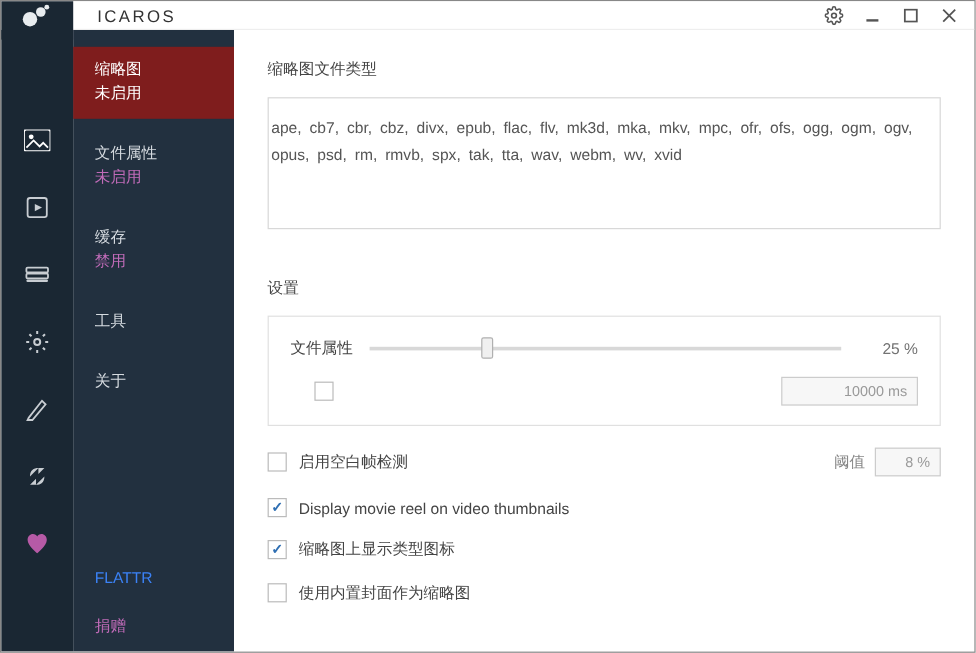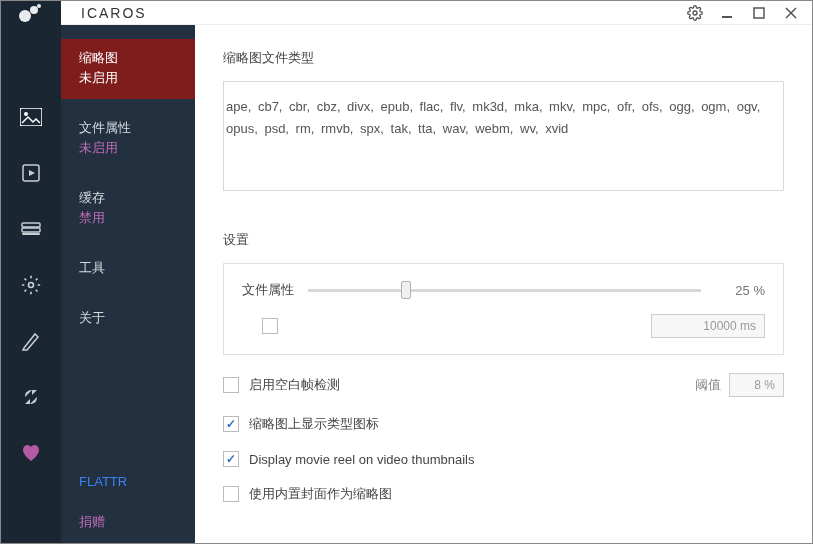--- a/index.html
+++ b/index.html
@@ -188,26 +188,26 @@
         <span class="chk"></span>
         <span>启用空白帧检测</span>
         <span class="num-right">
           <span>阈值</span>
           <span class="num-box small">8 %</span>
         </span>
       </div>
 
       <div class="opt-row">
         <span class="chk checked"></span>
+        <span>Display movie reel on video thumbnails</span>
+      </div>
+
+      <div class="opt-row">
+        <span class="chk checked"></span>
         <span>缩略图上显示类型图标</span>
-      </div>
-
-      <div class="opt-row">
-        <span class="chk checked"></span>
-        <span>Display movie reel on video thumbnails</span>
       </div>
 
       <div class="opt-row">
         <span class="chk"></span>
         <span>使用内置封面作为缩略图</span>
       </div>
     </div>
   </div>
 </div>
 

